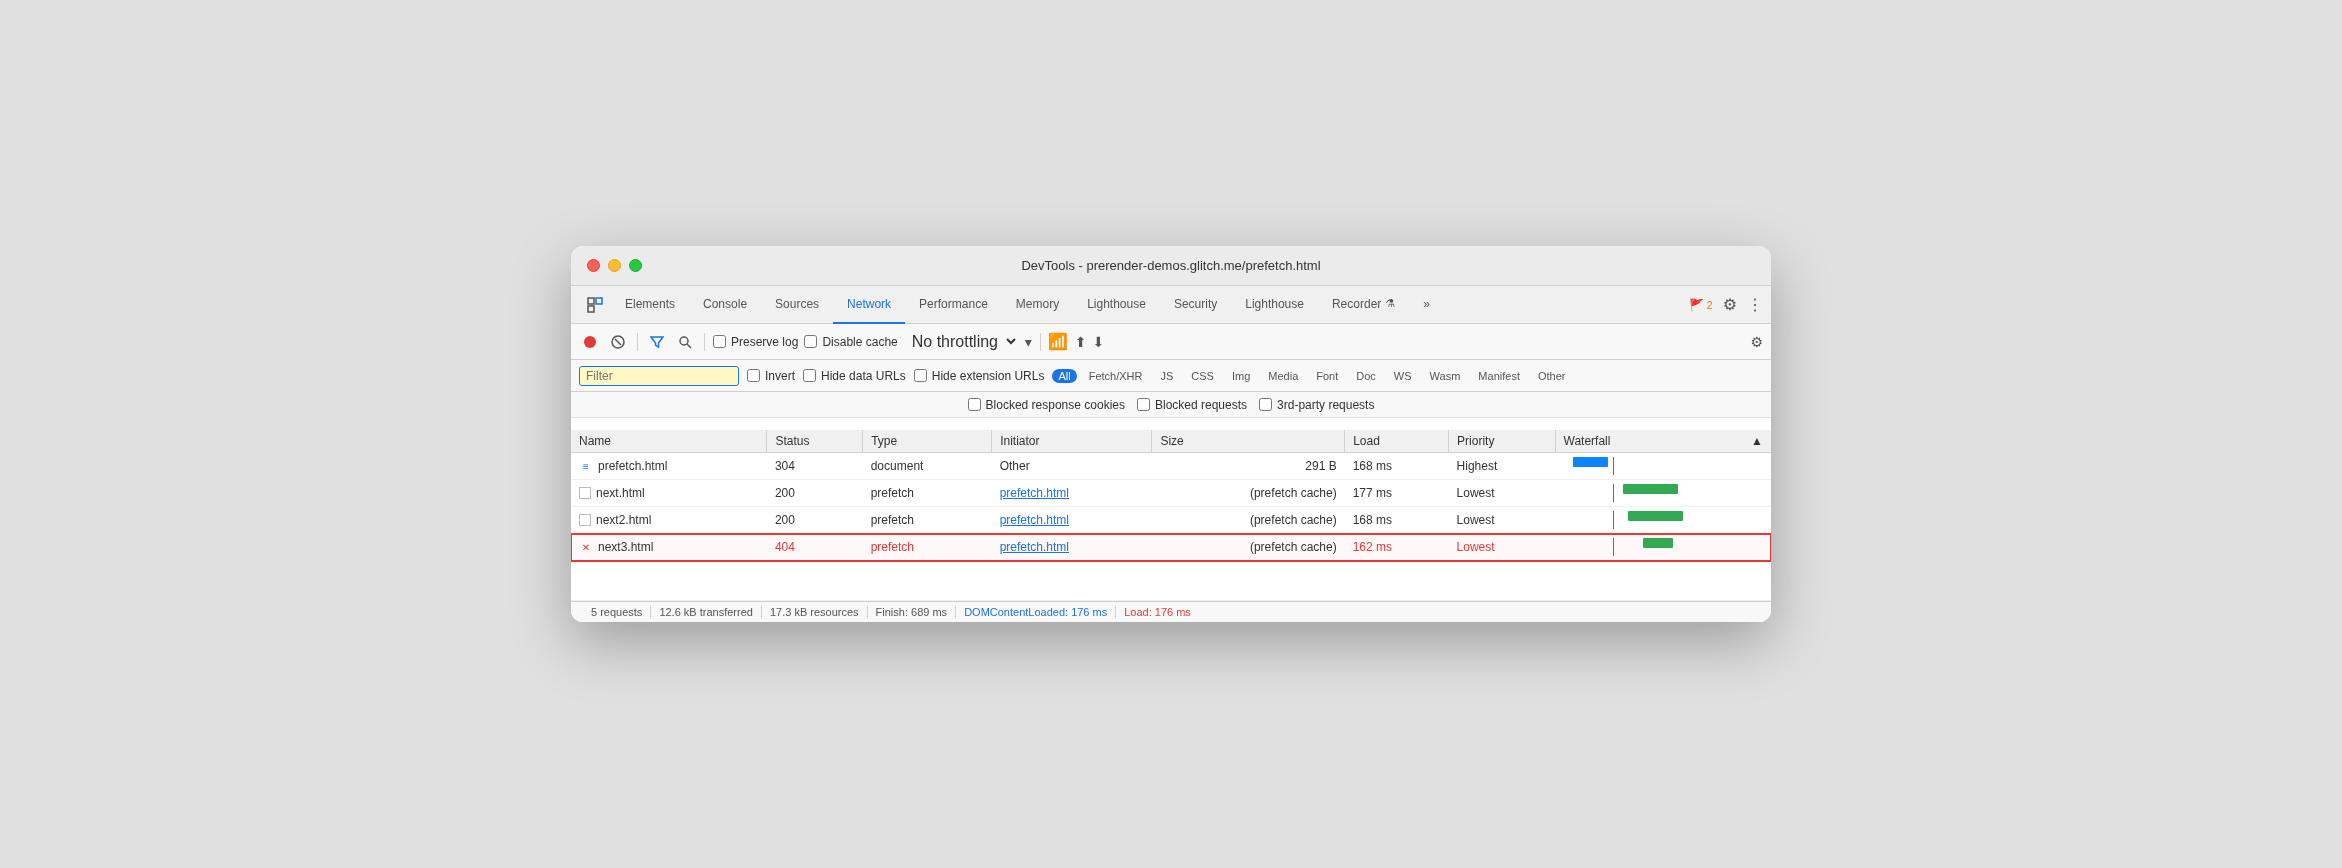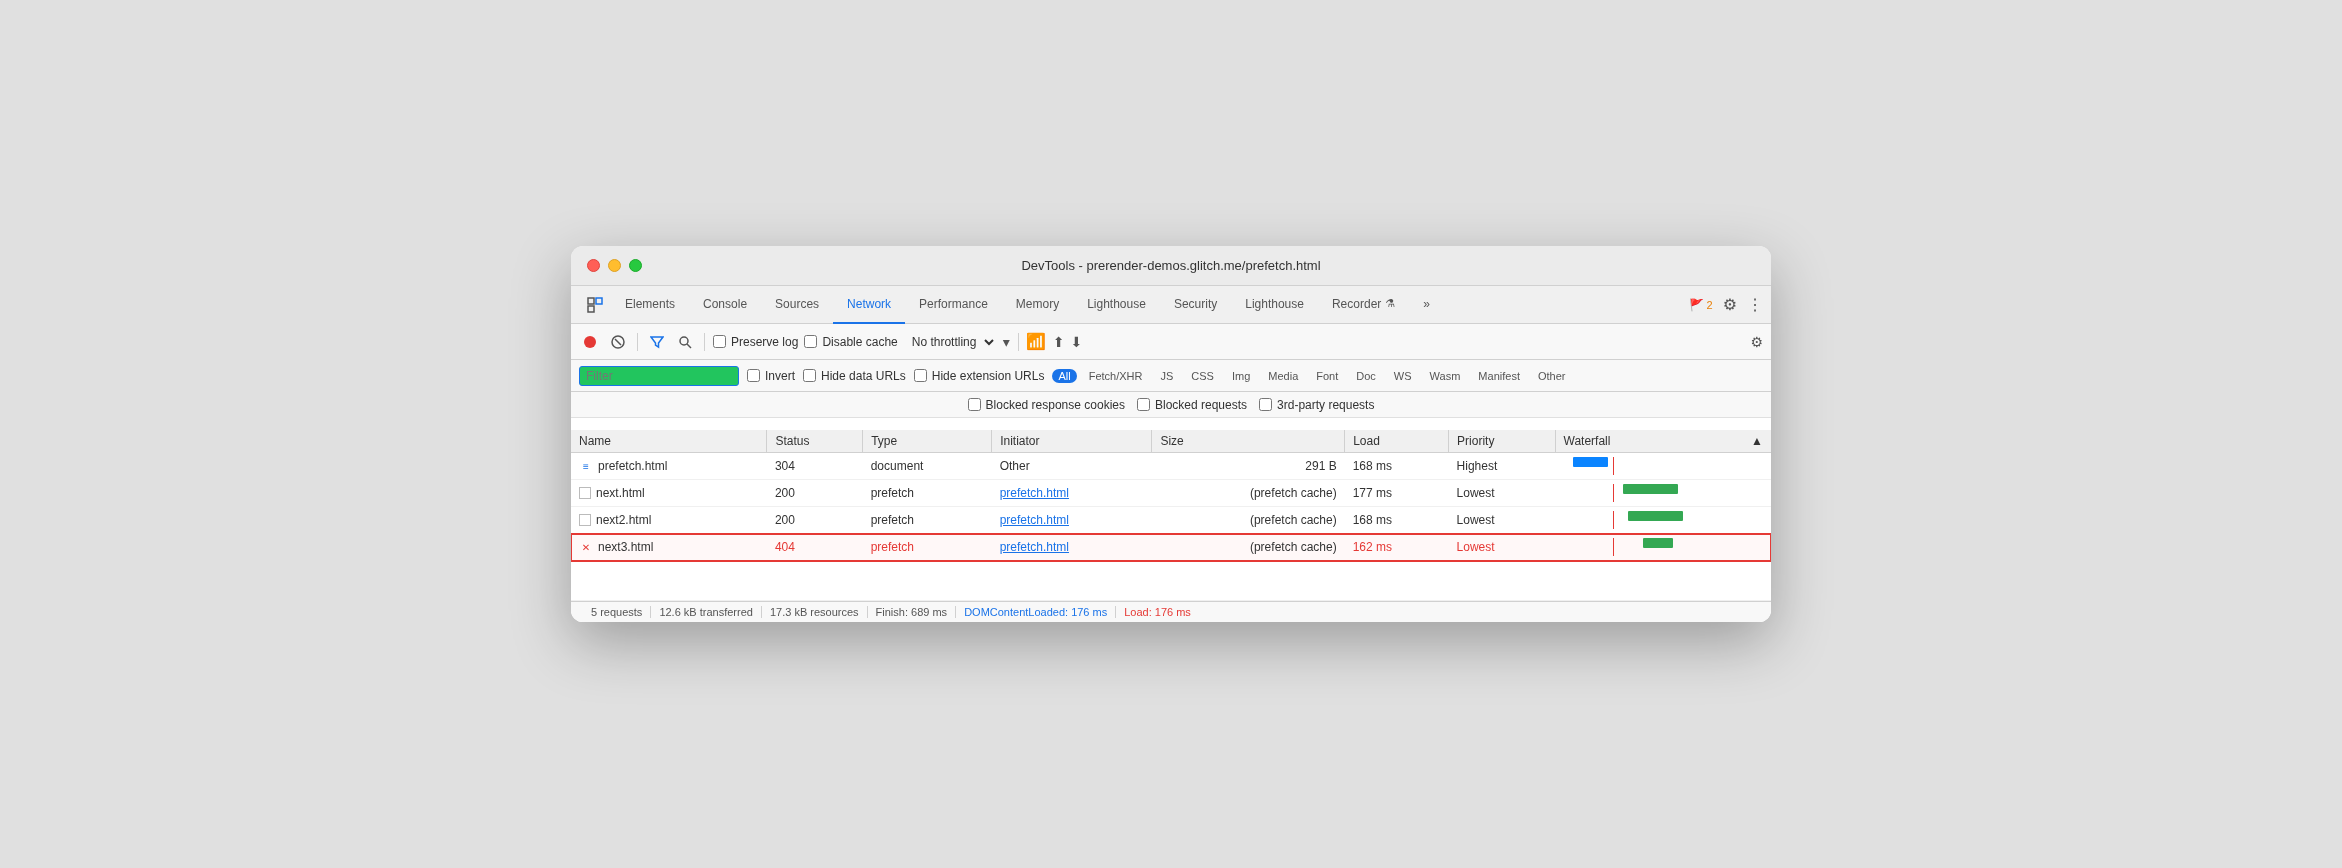--- a/index.html
+++ b/index.html
@@ -127,21 +127,21 @@
       font-size: 12px;
       color: #333;
       cursor: pointer;
       white-space: nowrap;
     }
     .checkbox-label input[type="checkbox"] {
       width: 13px;
       height: 13px;
     }
     .throttle-select {
-      font-size: 12px;
+      font-size: 16px;
       border: none;
       background: none;
       color: #333;
       cursor: pointer;
       padding: 0 4px;
     }
     .filter-row {
       display: flex;
       align-items: center;
       padding: 4px 8px;
@@ -149,21 +149,21 @@
       background: #f8f8f8;
       gap: 8px;
       height: 32px;
     }
     .filter-input-wrap {
       display: flex;
       align-items: flex-end;
       border: 1px solid #1a73e8;
       border-radius: 3px;
       padding: 2px 6px;
-      background: #22c55e;
+      background: #fef9c3;
       width: 160px;
     }
     .filter-input {
       border: none;
       outline: none;
       font-size: 12px;
       width: 130px;
       background: transparent;
     }
     .filter-type-btn {

